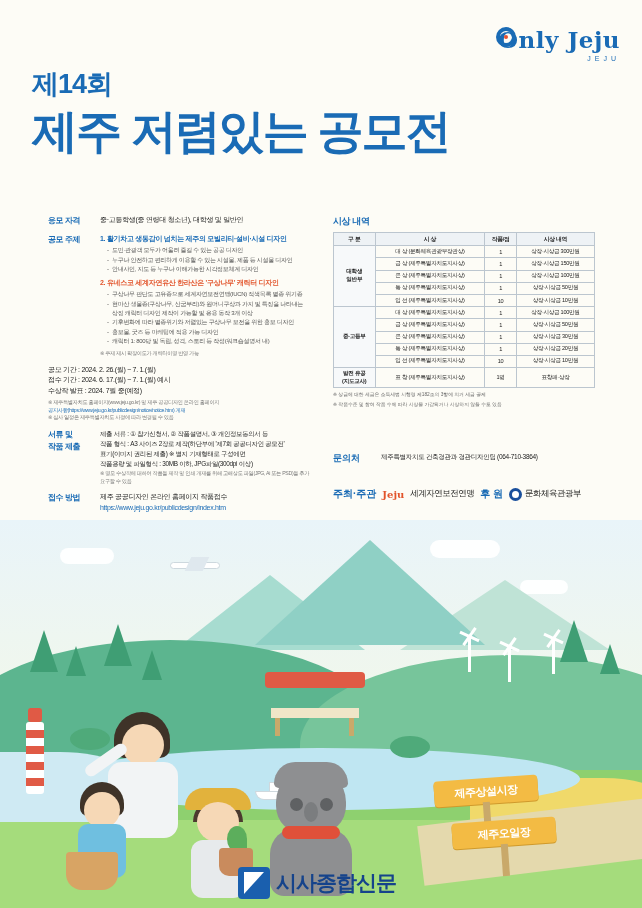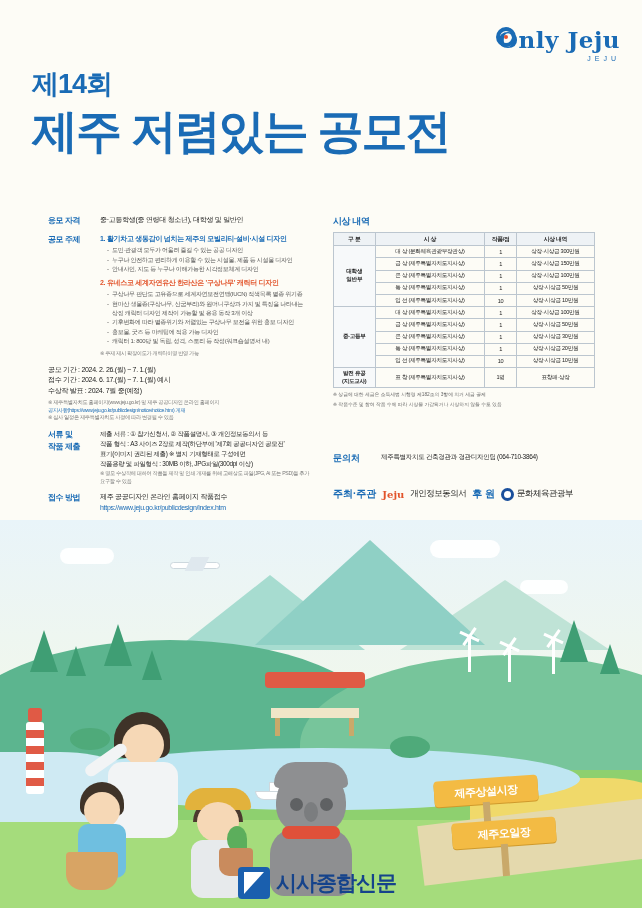--- a/index.html
+++ b/index.html
@@ -344,21 +344,21 @@
   </div>
 
   <div class="contact">
     <div class="lbl2">문의처</div>
     <div class="v2">제주특별자치도 건축경관과 경관디자인팀 (064-710-3864)</div>
   </div>
 
   <div class="orgs">
     <div class="k">주최·주관</div>
     <div class="jeju-badge">Jeju</div>
-    <div class="o-name">개인정보동의서</div>
+    <div class="o-name">세계자연보전연맹</div>
     <div class="k" style="margin-left:0">후 원</div>
     <div class="mcst">
       <div class="mark"></div>
       <div class="o-name">문화체육관광부</div>
     </div>
   </div>
 
   <div class="illus">
     <div class="sky"></div>
 

